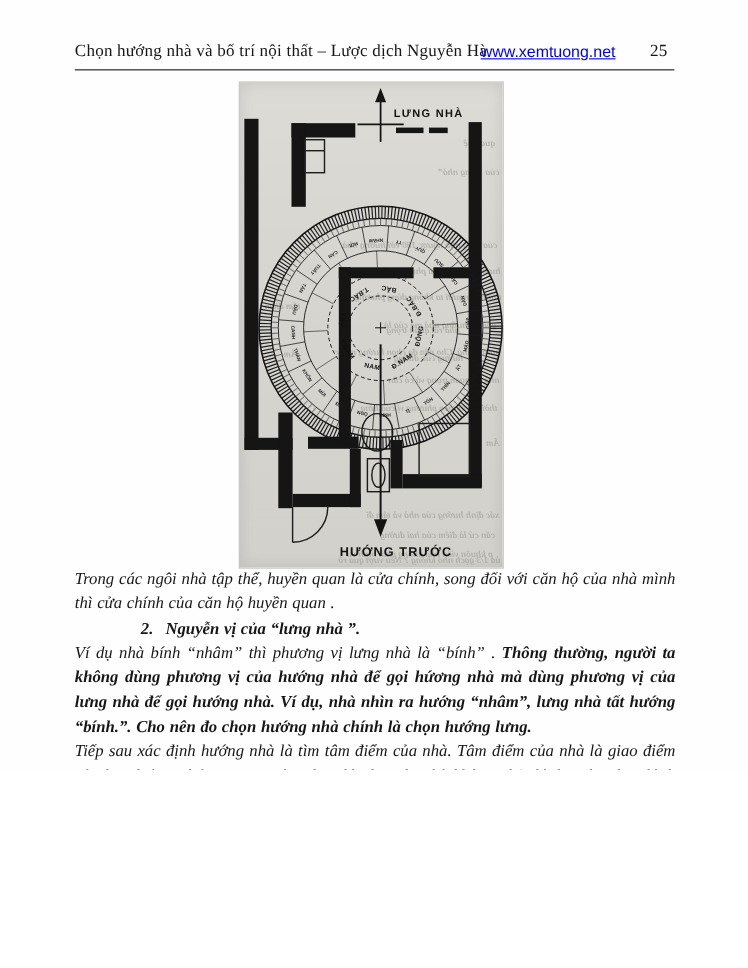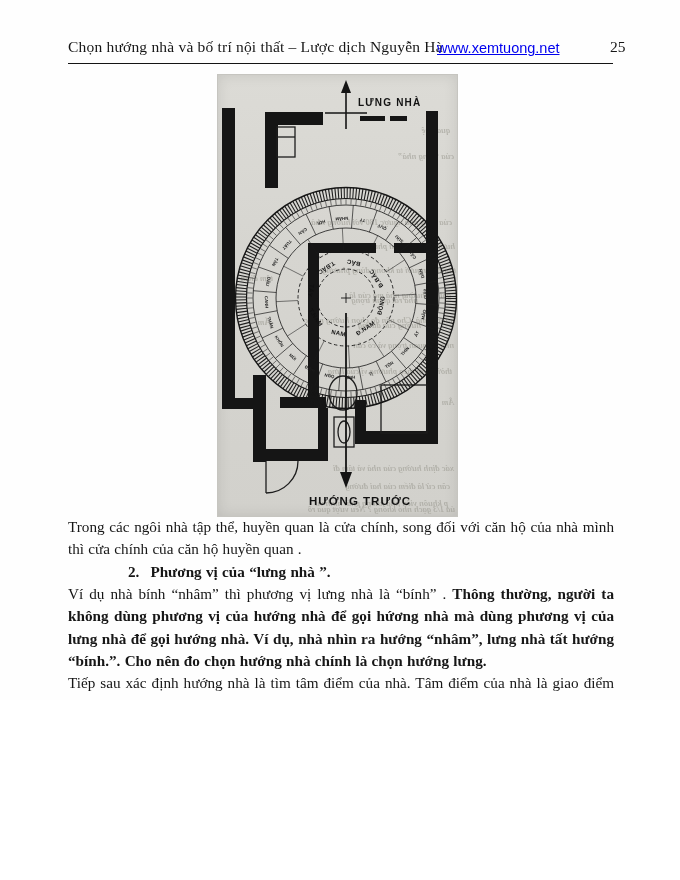--- a/index.html
+++ b/index.html
@@ -2,38 +2,38 @@
 <html><head>
 <meta charset="utf-8">
 <style>
   html,body{margin:0;padding:0;background:#fff;}
   .page{position:relative;width:680px;height:700px;background:#fefefe;overflow:hidden;
         font-family:"Liberation Serif",serif;color:#161616;}
   
   .hdr-title{position:absolute;left:68px;top:38px;font-size:15.5px;letter-spacing:.2px;white-space:nowrap;}
   .hdr-link{position:absolute;left:437px;top:40px;font-family:Liberation Sans, sans-serif;
             font-size:14.5px;color:#0000ee;text-decoration:underline;}
-  .hdr-page{position:absolute;left:591px;top:38px;font-size:15.5px;margin-left:19px;}
+  .hdr-page{position:absolute;left:591px;top:38px;font-size:15.5px;}
   .rule{position:absolute;left:68px;top:63px;width:545px;border-top:1.7px solid #141414;}
   
   .scan{position:absolute;left:218px;top:75px;width:239px;height:441px;margin:0;
         background:linear-gradient(180deg,#dcdbd6 0%,#d6d5d0 40%,#d2d1cc 100%);
         box-shadow:inset 0 0 14px rgba(0,0,0,.10), 0 0 0 1px #c6c5c0;}
   .scan svg{display:block;}
   .wall{fill:#151515;}
   .thin{fill:none;stroke:#1d1d1d;stroke-width:1.3;}
   .arrow-line{stroke:#141414;fill:none;}
   .fig-label{font-family:"Liberation Sans",sans-serif;font-weight:600;fill:#121212;}
   .cs-ring{fill:none;stroke:#161616;}
   .cs-sector{font:600 4.3px "Liberation Sans",sans-serif;fill:#1c1c1c;text-anchor:middle;}
   .cs-dir{font:700 6px "Liberation Sans",sans-serif;fill:#101010;text-anchor:middle;letter-spacing:.3px;}
   .bleed{font:italic 600 8.5px "Liberation Serif",serif;fill:#98978e;text-anchor:start;}
   
   .bodytext{position:absolute;left:68px;top:516px;width:546px;font-size:15.2px;
-            line-height:22.35px;text-align:justify;word-spacing:.5px;}
+            line-height:22.35px;text-align:justify;word-spacing:.5px;font-style:italic;}
   .bodytext p{margin:0;}
   .hnum{padding-left:60px;font-weight:bold;text-align:left;}
   .hnum .num{margin-right:11px;}
   sup{font-size:10px;line-height:0;}
 </style>
 </head>
 <body>
 
 <div class="page">
 
@@ -311,17 +311,17 @@
 
         <line class="arrow-line" x1="128" y1="238" x2="128" y2="399" stroke-width="1.8"></line>
         <path fill="#141414" d="M128,413 L122,397 L134,397 Z"></path>
         <text class="fig-label" x="142" y="430" font-size="11.5" letter-spacing="1" text-anchor="middle">HƯỚNG TRƯỚC</text>
       </g>
     </svg>
   </figure>
 
   <main class="bodytext">
     <p>Trong các ngôi nhà tập thể, huyền quan là cửa chính, song đối với căn hộ của nhà mình thì cửa chính của căn hộ huyền quan .</p>
-    <p class="hnum"><span class="num">2.</span><span>Phương vị của “lưng nhà ”.</span></p>
+    <p class="hnum"><span class="num">2.</span><span>Nguyễn vị của “lưng nhà ”.</span></p>
     <p><span>Ví dụ nhà bính “nhâm” thì phương vị lưng nhà là “bính” . </span><b>Thông thường, người ta không dùng phương vị của hướng nhà để gọi hứơng nhà mà dùng phương vị của lưng nhà để gọi hướng nhà. Ví dụ, nhà nhìn ra hướng “nhâm”, lưng nhà tất hướng “bính.”. Cho nên đo chọn hướng nhà chính là chọn hướng lưng.</b></p>
     <p> Tiếp sau xác định hướng nhà là tìm tâm điểm của nhà. Tâm điểm của nhà là giao điểm của hai đường chéo.Trong trường hợp khuôn viên nhà không phải hình vuông hay hình chữ nhật, thì ta xem độ chênh lệch giữa hai gạch đối nhau có vượt quá 1/3 gạch nhỏ không / Nếu vượt qua rồi thì ta theo cạnh lớn kéo dài ra để vẽ được hình chữ nhật, sau đó theo hình này để xác định tâm.</p>
   </main>
 </div>
 
 </body></html>

